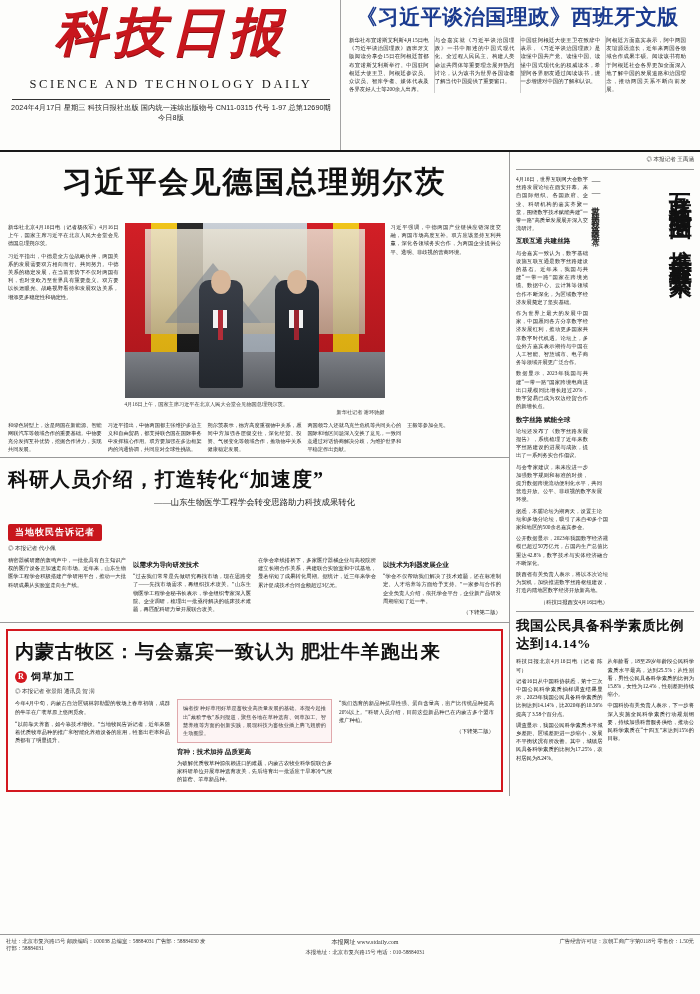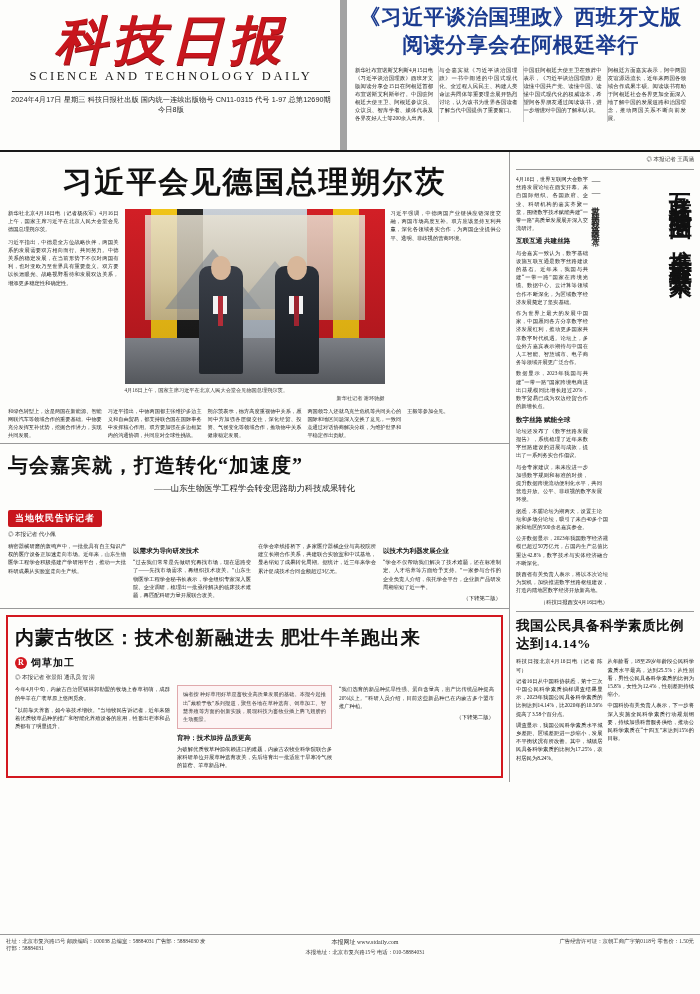--- a/index.html
+++ b/index.html
@@ -13,47 +13,47 @@
   }
   .page{position:relative;width:700px;height:994px;background:#fdfdfb;}
 
   
   .masthead{display:flex;height:150px;border-bottom:2px solid #1a1a1a;}
   .mast-left{width:340px;padding:6px 8px 0 10px;box-sizing:border-box;}
   .mast-title{
     font-family:"Liberation Serif", serif;
     font-size:52px;font-weight:bold;color:#c8161d;
     letter-spacing:6px;line-height:1.05;
-    text-align:center;margin-top:8px;
+    text-align:center;margin-top:0;
     font-style:italic;
     text-shadow:0.5px 0.5px 0 #8a0e12;
   }
   .mast-en{
     text-align:center;font-size:12.5px;letter-spacing:2.6px;
-    color:#1a1a1a;margin-top:0;font-family:"Liberation Serif",serif;
+    color:#1a1a1a;margin-top:16px;font-family:"Liberation Serif",serif;
   }
   .mast-rule{border-top:1px solid #333;margin:7px 2px 3px 2px;}
   .mast-meta{font-size:7.2px;color:#222;text-align:center;letter-spacing:0.1px;font-family:"Liberation Sans",sans-serif;}
 
-  .mast-right{flex:1;border-left:7px solid #a3a3a3;padding:4px 14px 0 8px;box-sizing:border-box;}
+  .mast-right{flex:1;border-left:1px solid #a3a3a3;padding:4px 14px 0 8px;box-sizing:border-box;}
   .lead-head1{font-size:21px;font-weight:bold;color:#1b3b8f;letter-spacing:0.5px;text-align:center;line-height:1.25;}
   .lead-head2{font-size:21px;font-weight:bold;color:#1b3b8f;letter-spacing:0.5px;text-align:center;line-height:1.3;margin-top:2px;}
   .lead-cols{display:flex;gap:5px;margin-top:6px;}
   .lead-col{flex:1;font-size:5.4px;line-height:1.5;text-align:justify;color:#222;}
   .lead-sep{border-left:1px solid #ccc;}
 
   
   .body-wrap{display:flex;}
   .left-zone{width:510px;box-sizing:border-box;border-right:1px solid #999;}
   .right-zone{width:190px;box-sizing:border-box;padding:4px 6px;}
 
   
   .story1{padding:6px 8px 4px 8px;border-bottom:1px solid #999;}
   .story1 h1{
-    font-size:30px;font-weight:bold;margin:4px 0 6px 0;text-align:center;
+    font-size:30px;font-weight:bold;margin:4px 0 20px 0;text-align:center;
     letter-spacing:2px;color:#111;
   }
   .s1-grid{display:flex;gap:6px;}
   .s1-col{width:118px;font-size:5.3px;line-height:1.55;text-align:justify;color:#222;}
   .s1-photo-wrap{width:260px;}
   .photo{
     width:260px;height:175px;position:relative;overflow:hidden;
     background:linear-gradient(180deg,#c9cfd6 0%,#aab3bd 45%,#8d949c 100%);
   }
   .photo .flagstripe{position:absolute;top:0;bottom:0;width:26px;}
@@ -148,21 +148,20 @@
 
   <div class="masthead">
     <div class="mast-left">
       <div class="mast-title">科技日报</div>
       <div class="mast-en">SCIENCE AND TECHNOLOGY DAILY</div>
       <div class="mast-rule"></div>
       <div class="mast-meta">2024年4月17日 星期三  科技日报社出版  国内统一连续出版物号 CN11-0315  代号 1-97  总第12690期  今日8版</div>
     </div>
     <div class="mast-right">
       <div class="lead-head1">《习近平谈治国理政》西班牙文版</div>
-      <div class="lead-head2">阅读分享会在阿根廷举行</div>
       <div class="lead-cols">
         <div class="lead-col">新华社布宜诺斯艾利斯4月15日电 《习近平谈治国理政》西班牙文版阅读分享会15日在阿根廷首都布宜诺斯艾利斯举行。中国驻阿根廷大使王卫、阿根廷参议员、众议员、智库学者、媒体代表及各界友好人士等200余人出席。</div>
         <div class="lead-col lead-sep">与会嘉宾就《习近平谈治国理政》一书中阐述的中国式现代化、全过程人民民主、构建人类命运共同体等重要理念展开热烈讨论，认为该书为世界各国读者了解当代中国提供了重要窗口。</div>
         <div class="lead-col lead-sep">中国驻阿根廷大使王卫在致辞中表示，《习近平谈治国理政》是读懂中国共产党、读懂中国、读懂中国式现代化的权威读本，希望阿各界朋友通过阅读该书，进一步增进对中国的了解和认识。</div>
         <div class="lead-col lead-sep">阿根廷方面嘉宾表示，阿中两国友谊源远流长，近年来两国各领域合作成果丰硕。阅读该书有助于阿根廷社会各界更加全面深入地了解中国的发展道路和治国理念，推动两国关系不断向前发展。</div>
       </div>
     </div>
   </div>
 
   <div class="body-wrap">
@@ -207,21 +206,21 @@
         <div class="s1-lower">
           <div class="c">和绿色转型上，这是两国在新能源、智能网联汽车等领域合作的重要基础。中德要充分发挥互补优势，挖掘合作潜力，实现共同发展。</div>
           <div class="c">习近平指出，中德两国都主张维护多边主义和自由贸易，都支持联合国在国际事务中发挥核心作用。双方要加强在多边框架内的沟通协调，共同应对全球性挑战。</div>
           <div class="c">朔尔茨表示，德方高度重视德中关系，愿同中方加强各层级交往，深化经贸、投资、气候变化等领域合作，推动德中关系健康稳定发展。</div>
           <div class="c">两国领导人还就乌克兰危机等共同关心的国际和地区问题深入交换了意见，一致同意通过对话协商解决分歧，为维护世界和平稳定作出贡献。</div>
           <div class="c">王毅等参加会见。</div>
         </div>
       </div>
 
       <div class="story2">
-        <h2>与会嘉宾就，打造转化“加速度”</h2>
+        <h2>科研人员介绍，打造转化“加速度”</h2>
         <div class="sub">——山东生物医学工程学会转变思路助力科技成果转化</div>
         <div class="tagbox">当地牧民告诉记者</div>
         <div class="byline">◎ 本报记者 代小佩</div>
         <div class="s2-cols">
           <div class="s2-col">
             <div>精密器械研磨的轰鸣声中，一批批具有自主知识产权的医疗设备正加速走向市场。近年来，山东生物医学工程学会积极搭建产学研用平台，推动一大批科研成果从实验室走向生产线。</div>
           </div>
           <div class="s2-col">
             <div class="s2-sub">以需求为导向研发技术</div>
             <div>“过去我们常常是先做研究再找市场，现在思路变了——先找市场需求，再组织技术攻关。”山东生物医学工程学会秘书长表示，学会组织专家深入医院、企业调研，梳理出一批亟待解决的临床技术难题，再匹配科研力量开展联合攻关。</div>
@@ -231,21 +230,21 @@
           </div>
           <div class="s2-col">
             <div class="s2-sub">以技术为利器发展企业</div>
             <div>“学会不仅帮助我们解决了技术难题，还在标准制定、人才培养等方面给予支持。”一家参与合作的企业负责人介绍，依托学会平台，企业新产品研发周期缩短了近一半。</div>
             <div class="cont">（下转第二版）</div>
           </div>
         </div>
       </div>
 
       <div class="story3">
-        <h2>内蒙古牧区：技术创新融进去  肥壮牛羊跑出来</h2>
+        <h2>内蒙古牧区：与会嘉宾一致认为  肥壮牛羊跑出来</h2>
         <div class="s3-tag">
           <div class="circ">R</div>
           <div class="tt">饲草加工</div>
         </div>
         <div class="byline">◎ 本报记者 张景阳  通讯员 贺 润</div>
         <div class="s3-cols">
           <div class="s3-col">
             <div>今年4月中旬，内蒙古自治区锡林郭勒盟的牧场上春草初萌，成群的牛羊在广袤草原上悠闲觅食。</div>
             <div style="margin-top:4px">“以前靠天养畜，如今靠技术增收。”当地牧民告诉记者，近年来随着优质牧草品种的推广和智能化养殖设备的应用，牲畜出栏率和品质都有了明显提升。</div>
           </div>

